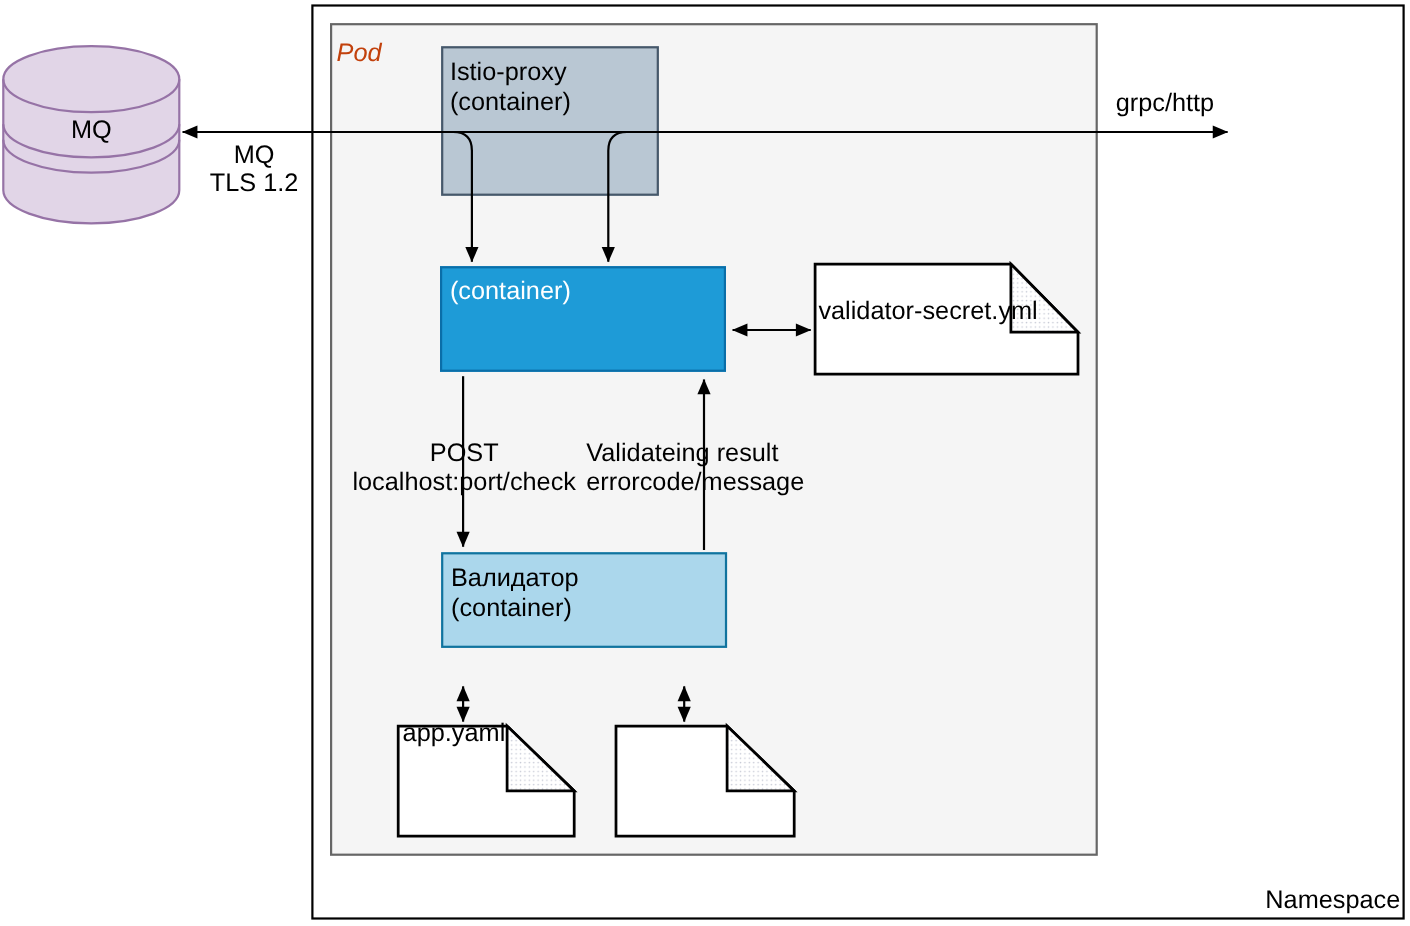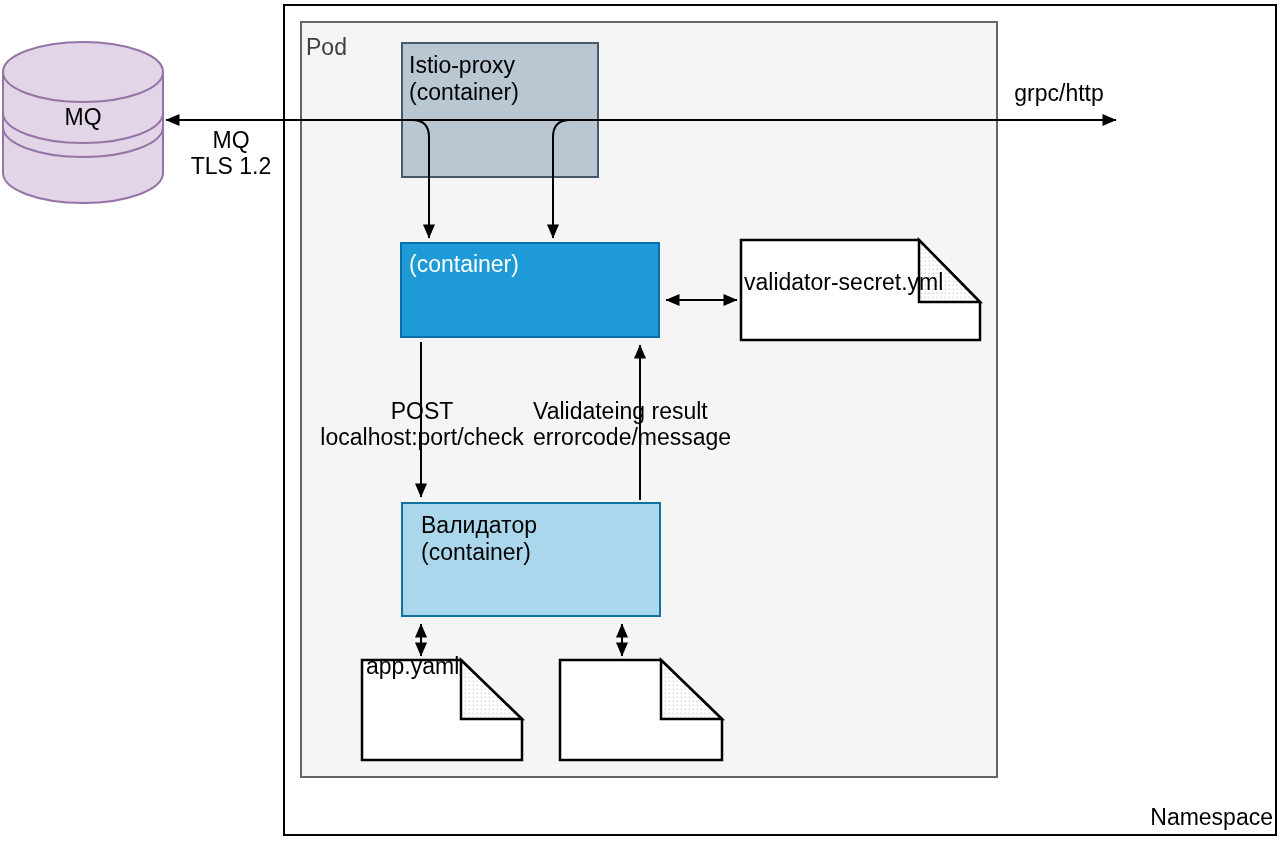--- a/index.html
+++ b/index.html
@@ -7,27 +7,27 @@
     position:relative;width:1282px;height:842px;background:#ffffff;overflow:hidden;
     font-family:"Liberation Sans", sans-serif;color:#000;
   }
   .abs{position:absolute;box-sizing:border-box;}
   
   .ns-box{left:283px;top:4px;width:994px;height:832px;border:2px solid #000000;background:#ffffff;}
   .pod-box{left:300px;top:21px;width:698px;height:757px;border:2px solid #666666;background:#F5F5F5;}
   .node{font-size:23px;line-height:27px;}
   .istio-box{left:401px;top:42px;width:198px;height:136px;border:2px solid #46586A;background:#B9C7D3;padding:8px 6px;}
   .gw-box{left:400px;top:242px;width:260px;height:96px;border:2px solid #0A6EA8;background:#1E9BD7;color:#ffffff;padding:7px 7px;}
-  .val-box{left:401px;top:502px;width:260px;height:115px;border:2px solid #10739E;background:#ABD7EC;padding:8px 18px;}
+  .val-box{left:401px;top:502px;width:260px;height:87px;border:2px solid #10739E;background:#ABD7EC;padding:8px 7px;}
   .svc-box{left:1121px;top:62px;width:118px;height:116px;border:2px solid #6C8EBF;background:#DAE8FC;padding:10px 4px;}
   
   .overlay{left:0;top:0;width:1282px;height:842px;pointer-events:none;}
   
   .lbl{font-size:23px;line-height:26px;white-space:nowrap;}
-  .pod-label{left:306px;top:34px;color:#404040;}
+  .pod-label{left:306px;top:34px;color:#c2410c;font-style:italic;}
   .ns-label{left:1035px;top:804px;width:238px;text-align:right;}
   .mq-label{left:3px;top:104px;width:160px;text-align:center;}
   .mqtls-label{left:163px;top:127px;width:136px;text-align:center;}
   .grpc-label{left:1003px;top:80px;width:112px;text-align:center;}
   .post-label{left:320px;top:398px;width:204px;text-align:center;}
   .validating-label{left:533px;top:398px;width:224px;text-align:left;}
   .file-label{height:84px;display:flex;align-items:center;font-size:23px;line-height:26px;}
   .secret-label{left:744px;top:240px;width:232px;}
   .app-label{left:366px;top:624px;width:150px;}
   .schemas-label{left:564px;top:660px;width:100px;}

